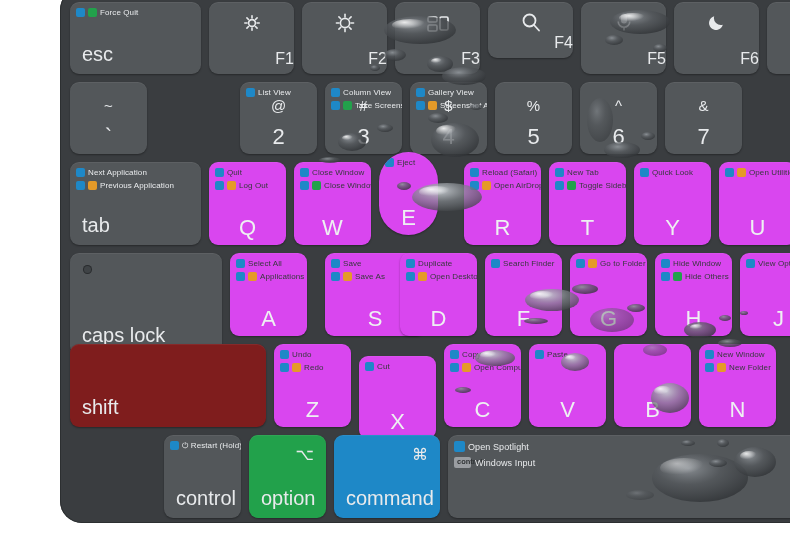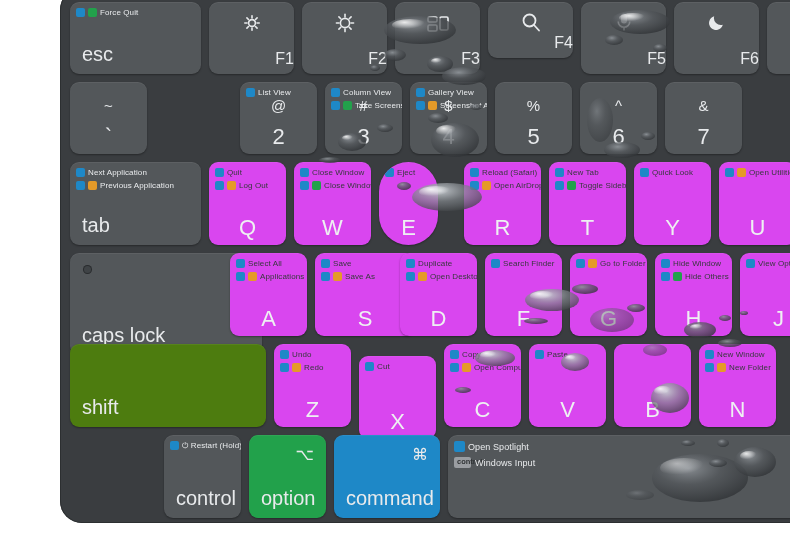--- a/index.html
+++ b/index.html
@@ -21,21 +21,21 @@
   #kbd-inner{position:absolute;left:0;top:0;right:0;bottom:0;}
 
   .key{
     position:absolute;
     border-radius:9px;
     background:#53575a;
     box-shadow:0 1px 0 rgba(255,255,255,.06) inset,0 1px 2px rgba(0,0,0,.35);
     overflow:hidden;
   }
   .key.lit{background:#d946ef;}
-  .key.orange{background:#4d7c0f;}
+  .key.orange{background:#7f1d1d;}
   .key.green{background:#22a14b;}
   .key.blue{background:#1e88c7;}
 
   
   .legend{
     position:absolute;left:0;right:0;bottom:6px;
     text-align:center;color:#e8eaec;
     font-size:22px;line-height:1;
     font-weight:400;
   }
@@ -261,21 +261,21 @@
               <div class="txt">Close Window</div>
             </div>
             <div class="hint">
               <div class="chip cmd"></div>
               <div class="chip shift"></div>
               <div class="txt">Close Windows</div>
             </div>
           </div>
           <div class="legend">W</div>
         </div>
-        <div class="key lit" style="left: 319px; top: 174px; width: 59px; height: 83px; border-radius: 32px;">
+        <div class="key lit" style="left: 319px; top: 164px; width: 59px; height: 83px; border-radius: 32px;">
           <div class="hints">
             <div class="hint">
               <div class="chip cmd"></div>
               <div class="txt">Eject</div>
             </div>
           </div>
           <div class="legend">E</div>
         </div>
         <div class="key lit" style="left: 404px; top: 174px; width: 77px; height: 83px;">
           <div class="hints">
@@ -317,39 +317,39 @@
         <div class="key lit" style="left: 659px; top: 174px; width: 77px; height: 83px;">
           <div class="hints">
             <div class="hint">
               <div class="chip cmd"></div>
               <div class="chip opt"></div>
               <div class="txt">Open Utilities</div>
             </div>
           </div>
           <div class="legend">U</div>
         </div>
-        <div class="key" style="left: 10px; top: 265px; width: 152px; height: 102px; padding-left: 40px;">
+        <div class="key" style="left: 10px; top: 265px; width: 152px; height: 102px;">
           <div class="led"></div>
           <div class="legend left bigword">caps lock</div>
         </div>
         <div class="key lit" style="left: 170px; top: 265px; width: 77px; height: 83px;">
           <div class="hints">
             <div class="hint">
               <div class="chip cmd"></div>
               <div class="txt">Select All</div>
             </div>
             <div class="hint">
               <div class="chip cmd"></div>
               <div class="chip opt"></div>
               <div class="txt">Applications</div>
             </div>
           </div>
           <div class="legend">A</div>
         </div>
-        <div class="key lit" style="left: 255px; top: 265px; width: 100px; height: 83px;">
+        <div class="key lit" style="left: 265px; top: 265px; width: 100px; height: 83px;">
           <div class="hints">
             <div class="hint">
               <div class="chip cmd"></div>
               <div class="txt">Save</div>
             </div>
             <div class="hint">
               <div class="chip cmd"></div>
               <div class="chip opt"></div>
               <div class="txt">Save As</div>
             </div>

